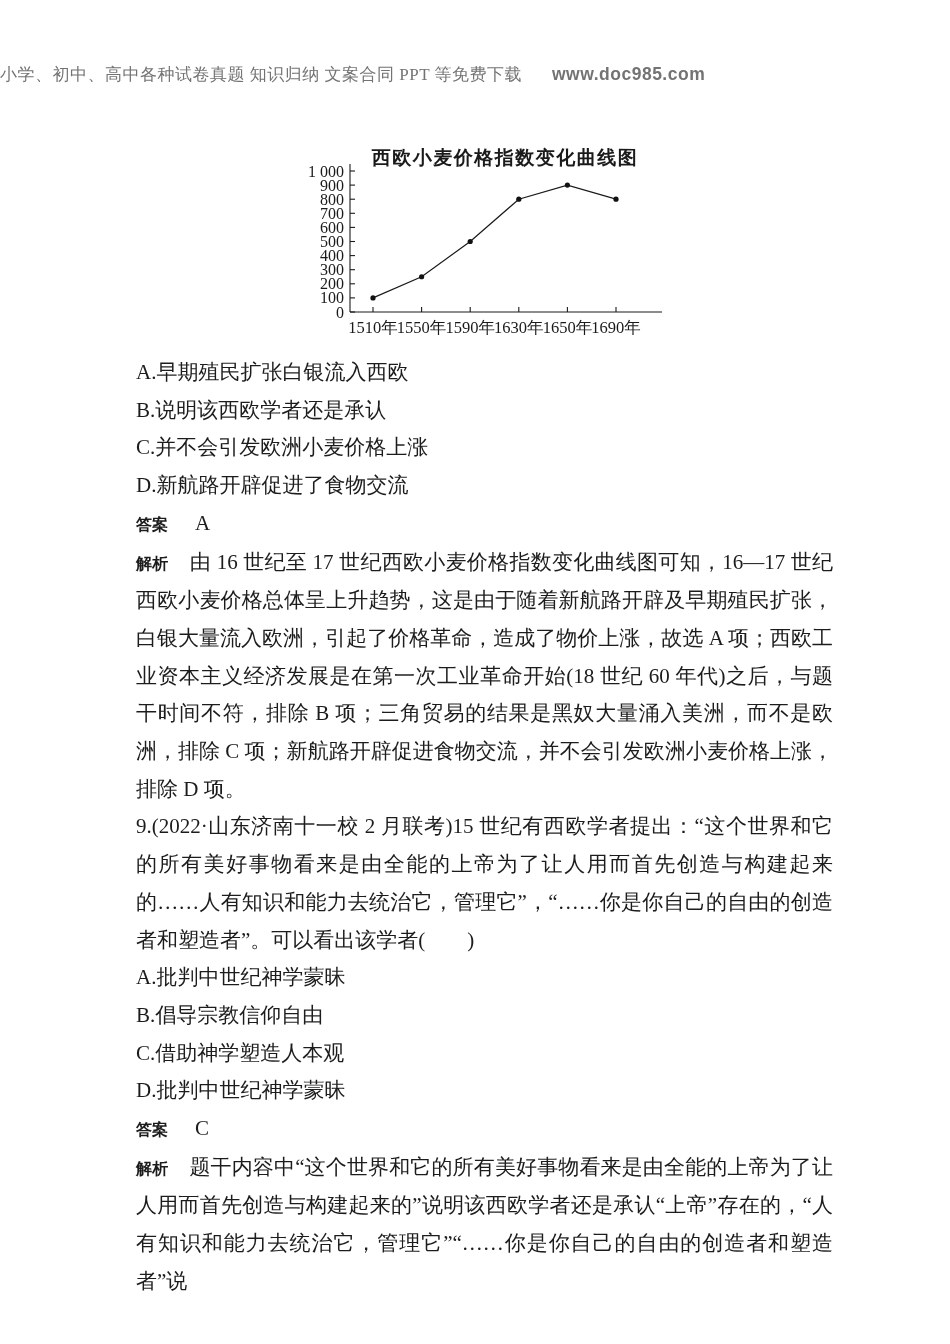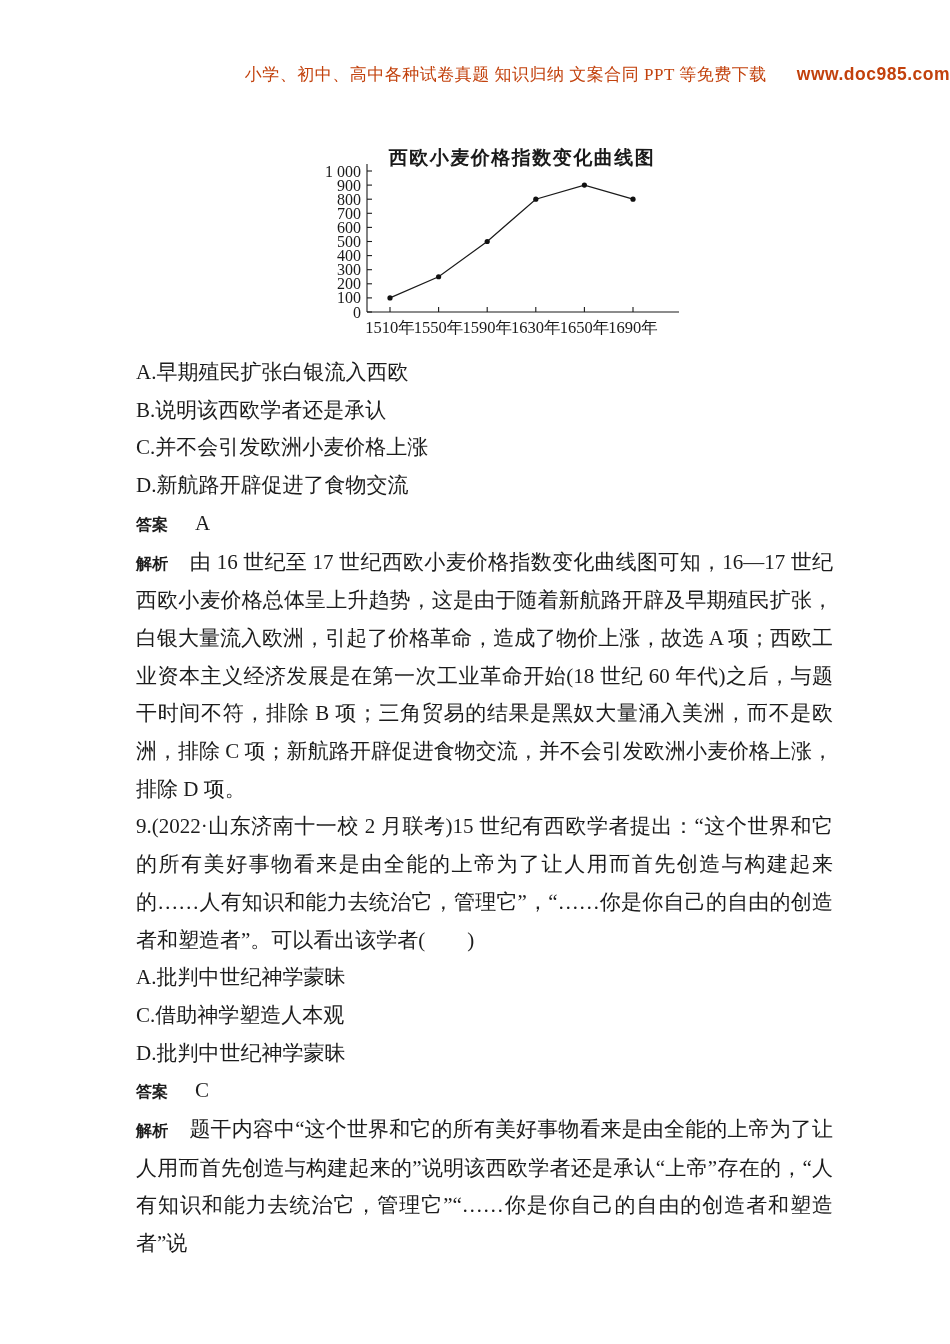--- a/index.html
+++ b/index.html
@@ -1,25 +1,25 @@
 <!DOCTYPE html>
 <html><head>
 <meta charset="utf-8">
 <style>
   html,body{margin:0;padding:0;background:#ffffff;}
   .page{
     position:relative;width:950px;height:1344px;background:#ffffff;
     font-family:"Liberation Serif","DejaVu Serif",serif;color:#1c1c1c;overflow:hidden;
   }
   .header{
-    position:absolute;top:63px;left:0;width:100%;text-align:right;
-    font-size:17px;color:#c2410c;letter-spacing:.5px;white-space:nowrap;
+    position:absolute;top:63px;left:0;width:100%;text-align:left;
+    font-size:17px;color:#737373;letter-spacing:.5px;white-space:nowrap;
   }
   .header .site{font-weight:bold;margin-left:30px;font-size:17.5px;font-family:"Liberation Sans","DejaVu Sans",sans-serif;}
-  .chart{position:absolute;left:315px;top:140px;width:384px;height:214px;}
+  .chart{position:absolute;left:298px;top:140px;width:384px;height:214px;}
   .ct{font-family:"Liberation Serif","DejaVu Serif",serif;font-size:19px;font-weight:600;letter-spacing:1.5px;fill:#1a1a1a;}
   .yt{font-family:"Liberation Serif","DejaVu Serif",serif;font-size:16px;fill:#1a1a1a;}
   .xt{font-family:"Liberation Serif","DejaVu Serif",serif;font-size:16.5px;fill:#1a1a1a;}
   .ax{stroke:#1a1a1a;stroke-width:1.1;}
   .series{fill:none;stroke:#1a1a1a;stroke-width:1.2;}
   .dot{fill:#111;}
   .textblock{
     position:absolute;left:127px;top:354px;width:697px;
     font-size:21px;line-height:37.7px;margin-left:9px;
   }
@@ -96,20 +96,21 @@
       <span class="lbl">答案</span><span class="gap2"></span><span>A</span>
     </p>
 
     <p class="para">
       <span class="lbl">解析</span><span class="gap"></span><span>由 16 世纪至 17 世纪西欧小麦价格指数变化曲线图可知，16—17 世纪西欧小麦价格总体呈上升趋势，这是由于随着新航路开辟及早期殖民扩张，白银大量流入欧洲，引起了价格革命，造成了物价上涨，故选 A 项；西欧工业资本主义经济发展是在第一次工业革命开始(18 世纪 60 年代)之后，与题干时间不符，排除 B 项；三角贸易的结果是黑奴大量涌入美洲，而不是欧洲，排除 C 项；新航路开辟促进食物交流，并不会引发欧洲小麦价格上涨，排除 D 项。</span>
     </p>
 
     <p class="para">9.(2022·山东济南十一校 2 月联考)15 世纪有西欧学者提出：“这个世界和它的所有美好事物看来是由全能的上帝为了让人用而首先创造与构建起来的……人有知识和能力去统治它，管理它”，“……你是你自己的自由的创造者和塑造者”。可以看出该学者(　　)</p>
 
     <p class="opt">A.批判中世纪神学蒙昧</p>
+    <p class="opt">B.倡导宗教信仰自由</p>
     <p class="opt">C.借助神学塑造人本观</p>
     <p class="opt">D.批判中世纪神学蒙昧</p>
 
     <p class="ansline">
       <span class="lbl">答案</span><span class="gap2"></span><span>C</span>
     </p>
 
     <p class="para">
       <span class="lbl">解析</span><span class="gap"></span><span>题干内容中“这个世界和它的所有美好事物看来是由全能的上帝为了让人用而首先创造与构建起来的”说明该西欧学者还是承认“上帝”存在的，“人有知识和能力去统治它，管理它”“……你是你自己的自由的创造者和塑造者”说</span>
     </p>

